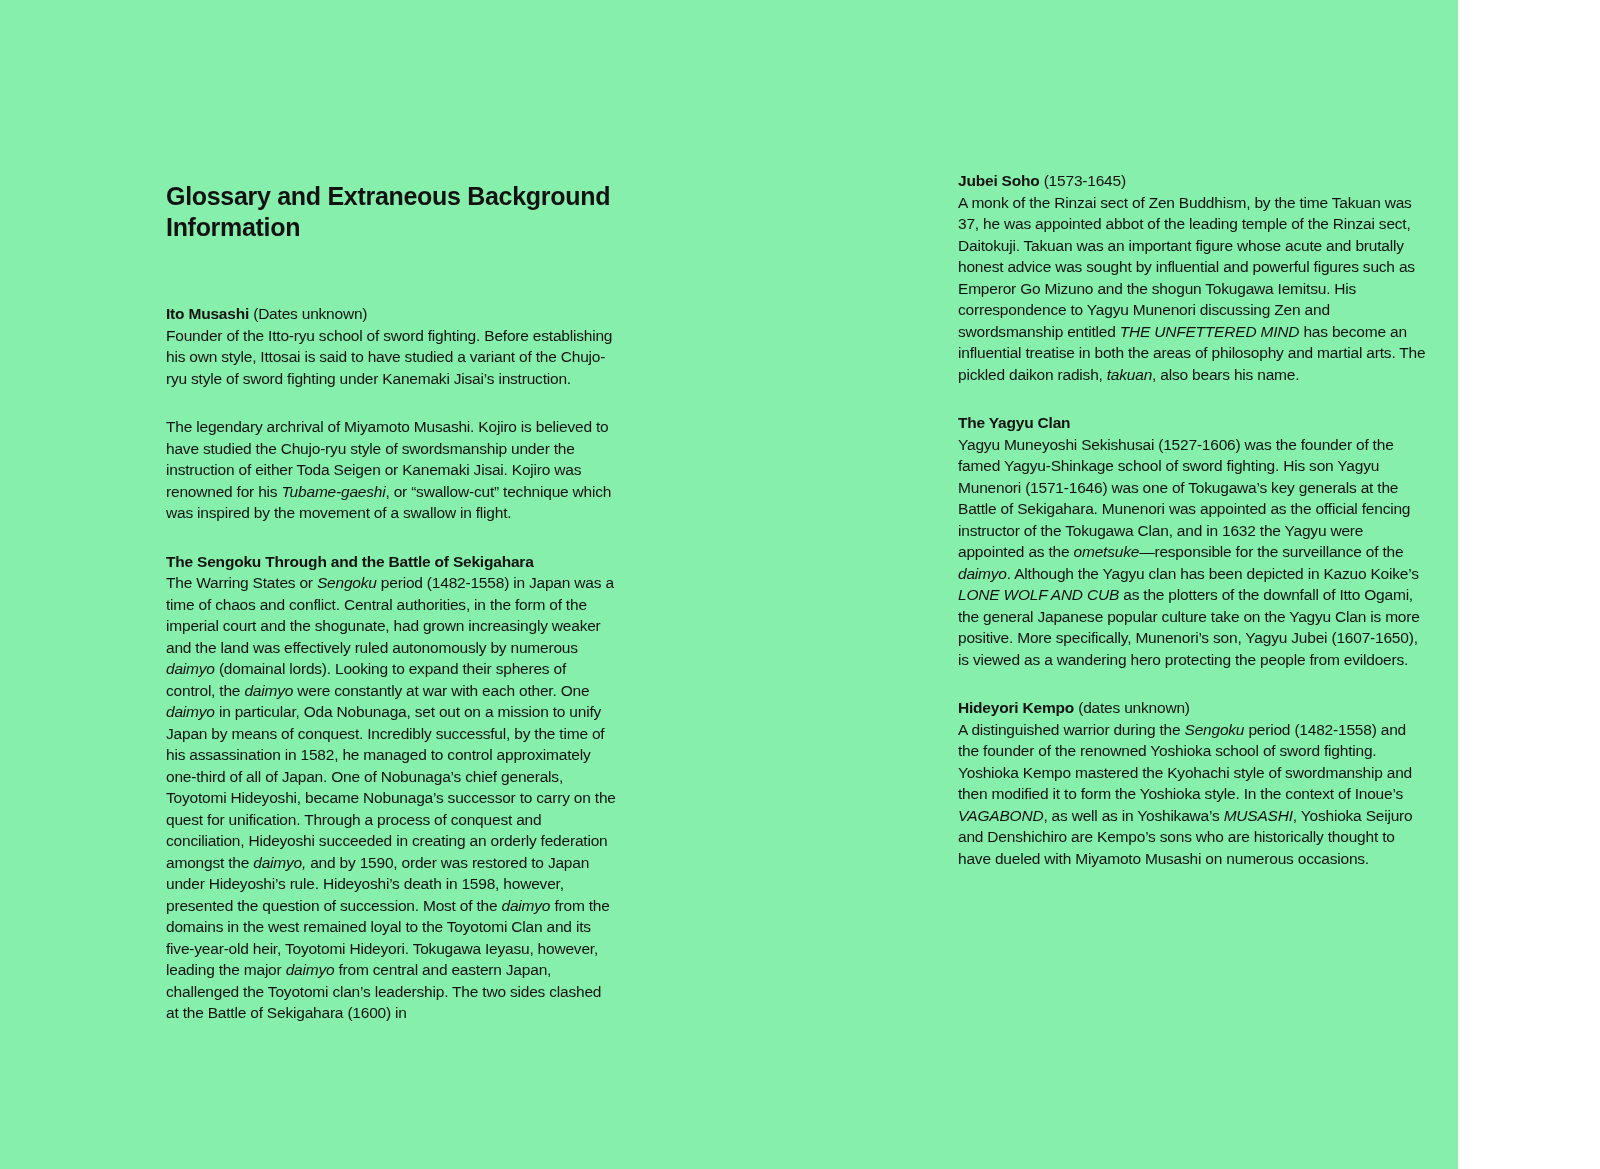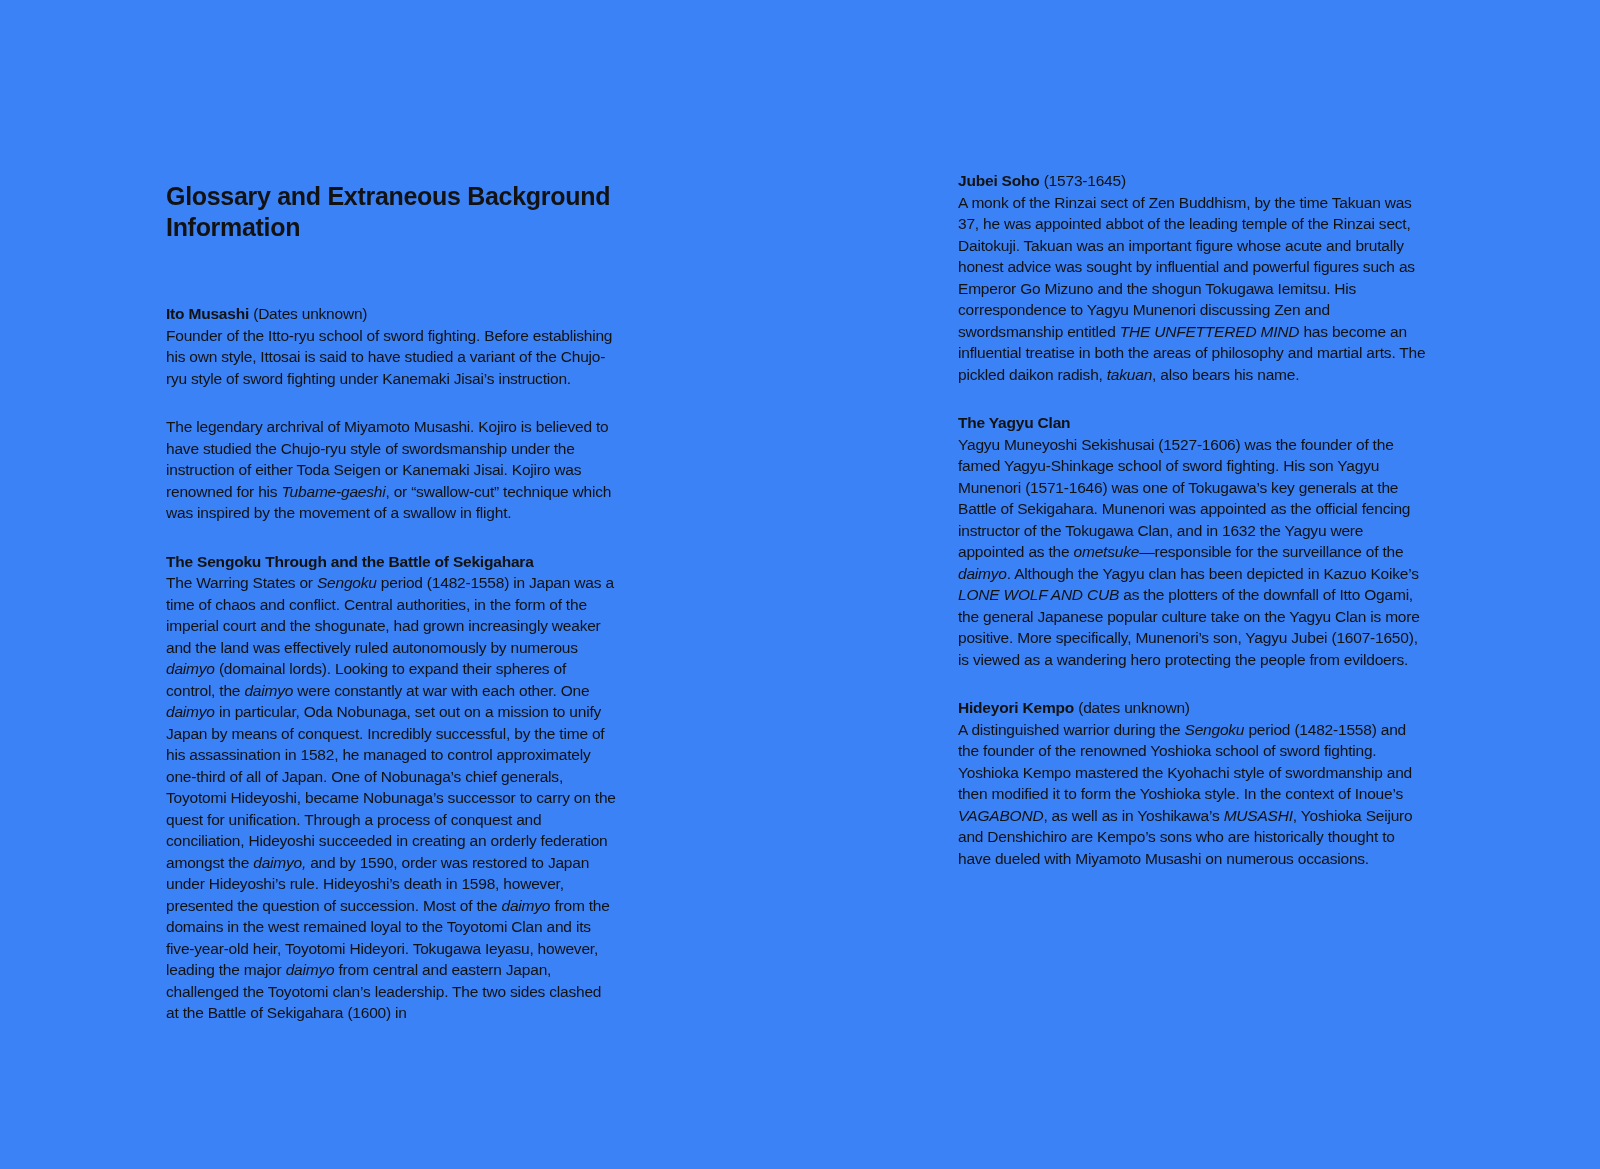--- a/index.html
+++ b/index.html
@@ -6,23 +6,23 @@
   html, body {
     width: 1600px;
     height: 1169px;
     background: #ffffff;
     font-family: "Liberation Sans", sans-serif;
     color: #121212;
     overflow: hidden;
   }
   .page {
     position: relative;
-    width: 1600px;
+    width: 1458px;
     height: 1169px;
-    background: #3b82f6;
+    background: #86efac;
     padding-left: 33px;
   }
   .column {
     position: absolute;
     font-size: 15.5px;
     line-height: 21.5px;
     letter-spacing: -0.2px;
   }
   .col-left  { left: 166px; top: 181px; width: 450px; }
   .col-right { left: 958px; top: 170px; width: 468px; }

